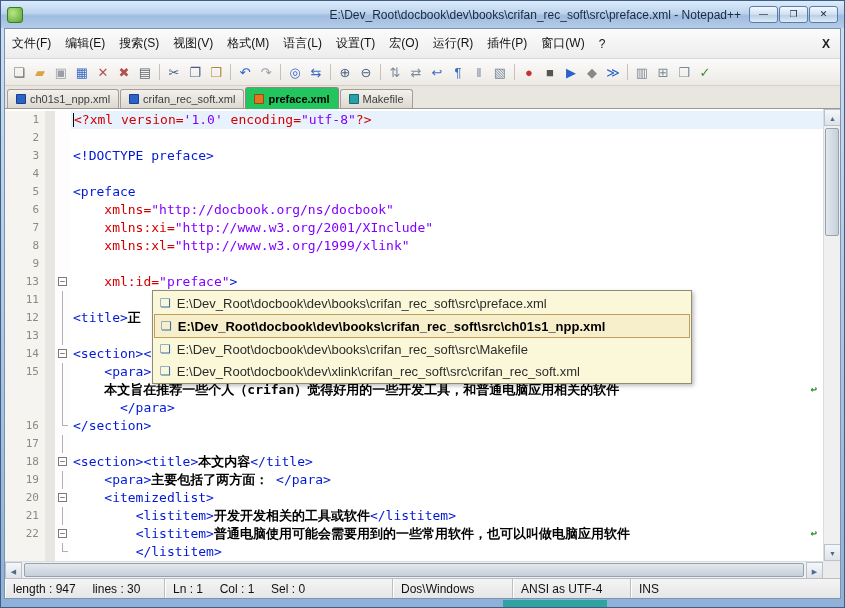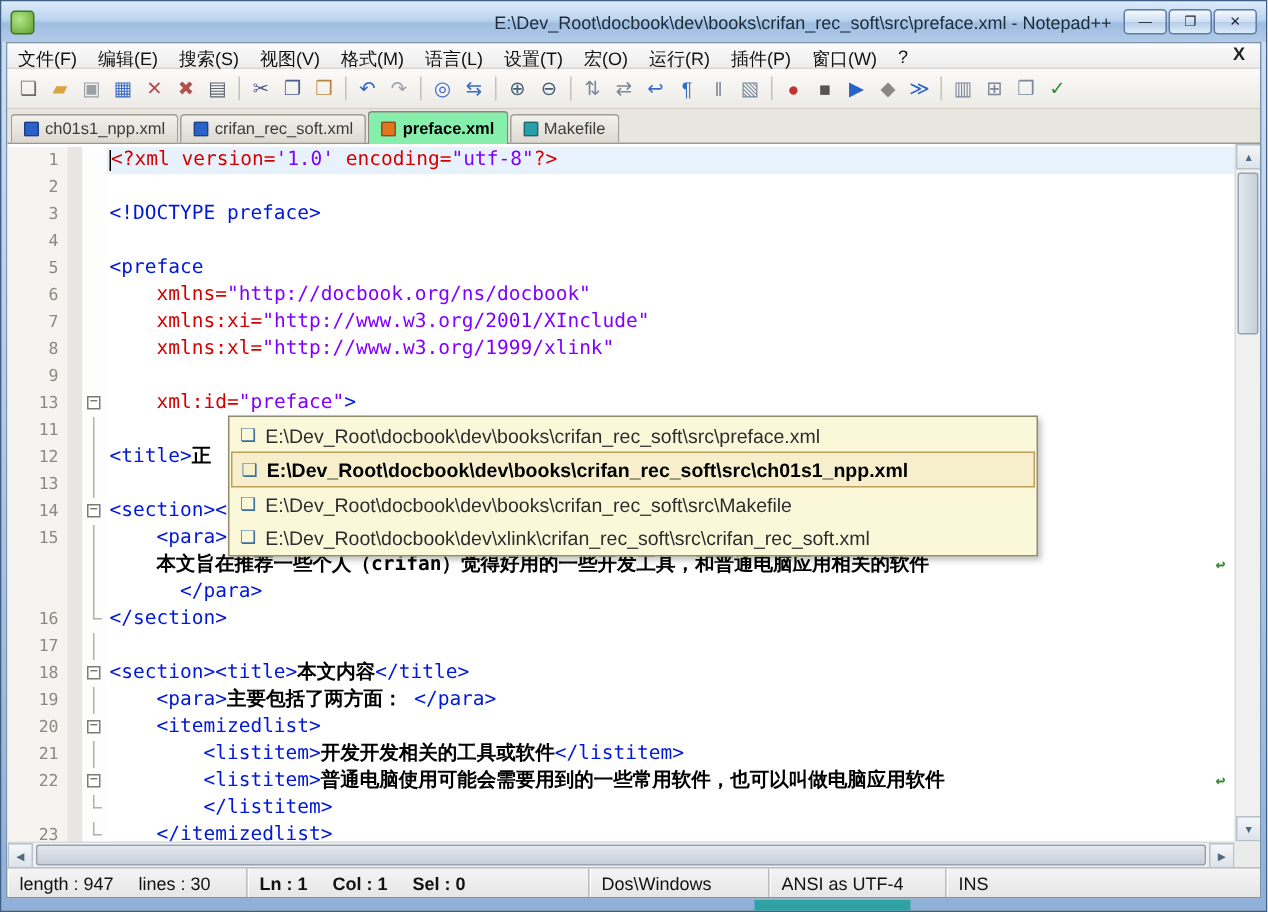--- a/index.html
+++ b/index.html
@@ -18,39 +18,39 @@
              background:linear-gradient(180deg,#f4f9fe,#cfdff2 50%,#b6cde8 51%,#dcebf8);
              border:1px solid #5d7da6; border-radius:3px; cursor:default; }
 
   
   .client { position:absolute; top:27px; left:3px; right:3px; bottom:8px; background:#f0f0f0;
             border:1px solid #7d93ad; display:flex; flex-direction:column; }
   .bottom-frame { position:absolute; bottom:0; left:0; right:0; height:8px; }
   .taskbar-glimpse { position:absolute; left:502px; width:104px; top:1px; height:7px; background:#2fa2a2; }
 
   
-  .menubar { height:17px; display:flex; align-items:flex-start; background:linear-gradient(180deg,#fbfbfb,#ededed);
+  .menubar { height:30px; display:flex; align-items:center; background:linear-gradient(180deg,#fbfbfb,#ededed);
              border-bottom:1px solid #d8d8d8; font-size:12px; color:#111; }
   .menu-item { padding:2px 7px; white-space:nowrap; }
   .menu-doc-close { margin-left:auto; padding:0 10px; font-size:12px; font-weight:bold; color:#222; }
 
   
   .toolbar { height:27px; display:flex; align-items:center; padding:0 4px; gap:1px;
              background:linear-gradient(180deg,#fcfbfa,#edeae5); border-bottom:1px solid #d4d0c8; }
   .tbtn { width:20px; height:20px; display:flex; align-items:center; justify-content:center;
           font-size:13px; border-radius:2px; }
   .tsep { width:1px; height:16px; background:#c6c2ba; margin:0 3px; flex:none; }
 
   
   .tabbar { height:23px; display:flex; align-items:flex-end; background:#e9e6e0; padding:2px 2px 0 2px; gap:1px;
             border-bottom:1px solid #9b988f; }
   .tab { display:flex; align-items:center; gap:4px; height:19px; padding:0 8px; font-size:11px; color:#3c3c3c;
          background:linear-gradient(180deg,#f3f1ec,#ddd9d1); border:1px solid #a39f96; border-bottom:none;
          border-radius:3px 3px 0 0; white-space:nowrap; }
-  .tab.active { background:#86efac; height:22px; font-weight:bold; color:#000; margin-bottom:-1px; border-color:#8a877e; }
+  .tab.active { background:#22c55e; height:22px; font-weight:bold; color:#000; margin-bottom:-1px; border-color:#8a877e; }
   .tab-icon { width:10px; height:10px; border-radius:1px; border:1px solid rgba(0,0,0,.35); flex:none; }
 
   
   .editor { flex:1; position:relative; background:#ffffff; overflow:hidden; }
   .rows { position:absolute; left:0; top:2px; right:17px; bottom:17px;
           font-family:"DejaVu Sans Mono","Liberation Mono",monospace; font-size:13px; }
   .row { display:flex; height:18px; line-height:18px; }
   .ln { width:40px; flex:none; text-align:right; padding-right:6px; font-size:11px; color:#8f8a80; background:#f5f4f1; }
   .bm { width:10px; flex:none; background:#e7e6e3; }
   .fm { width:16px; flex:none; background:#fdfdfd; position:relative; }
@@ -409,21 +409,21 @@
       <div class="hscroll">
         <div class="hbtn" style="left:0">◀</div>
         <div class="hthumb"></div>
         <div class="hbtn" style="right:0">▶</div>
       </div>
       <div class="scroll-corner"></div>
     </div>
 
     <div class="statusbar" id="statusbar">
         <div class="status-field" style="width: 160px;">length : 947     lines : 30</div>
-        <div class="status-field" style="width: 228px; font-weight: bold;">Ln : 1     Col : 1     Sel : 0</div>
+        <div class="status-field" style="width: 228px;">Ln : 1     Col : 1     Sel : 0</div>
         <div class="status-field" style="width: 120px;">Dos\Windows</div>
         <div class="status-field" style="width: 118px;">ANSI as UTF-4</div>
         <div class="status-field" style="width: 40px;">INS</div>
       </div>
 
   </div>
 
   <div class="bottom-frame">
     <div class="taskbar-glimpse"></div>
   </div>

